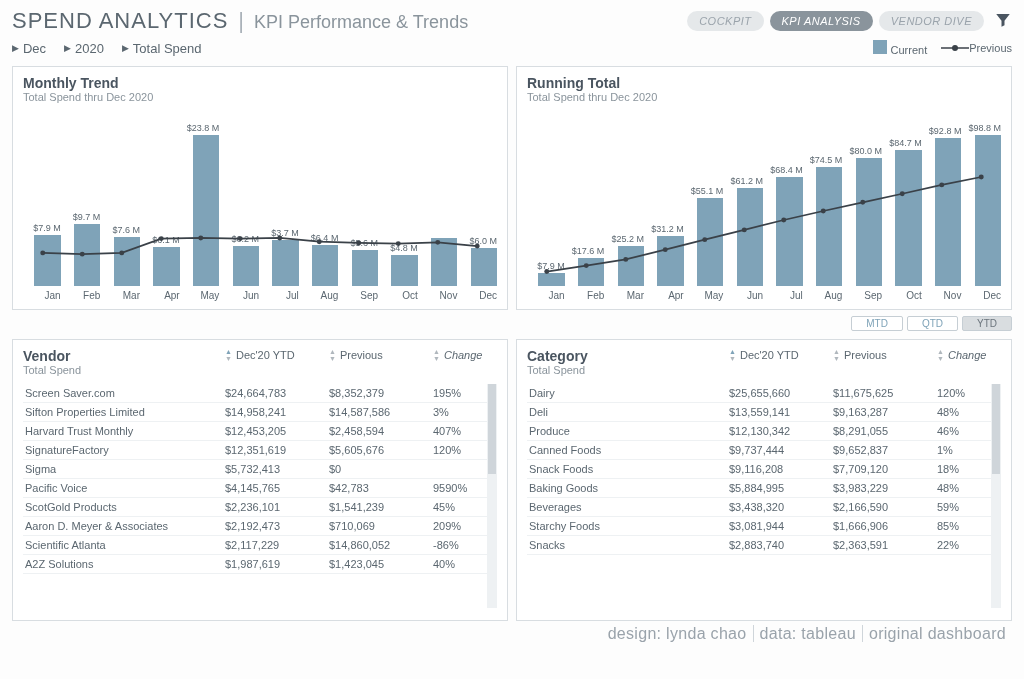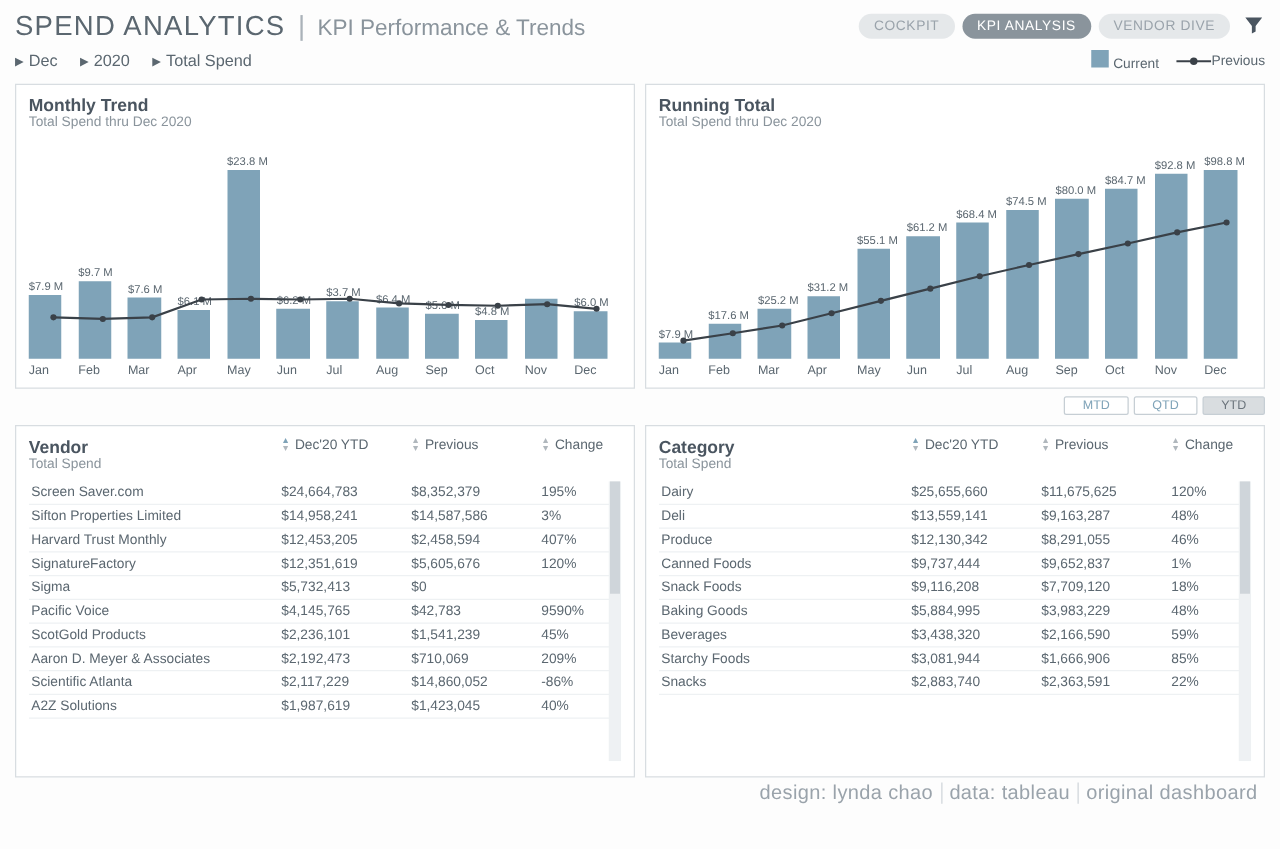--- a/index.html
+++ b/index.html
@@ -12,21 +12,21 @@
     overflow: hidden;
     font-size: 12px;
     padding: 8px 12px;
   }
   
   .header-row { display: flex; align-items: center; justify-content: space-between; }
   .title-block { display: flex; align-items: baseline; gap: 10px; }
   .main-title { font-size: 22px; font-weight: 400; color: #5b6770; letter-spacing: 1px; }
   .divider { color: #aab2b9; font-size: 22px; }
   .subtitle { font-size: 18px; color: #8a949c; font-weight: 300; }
-  .tabs { display: flex; gap: 6px; align-items: center; }
+  .tabs { display: flex; gap: 6px; align-items: center; font-style: italic; }
   .tab {
     padding: 4px 12px;
     border-radius: 12px;
     font-size: 11px;
     letter-spacing: 0.5px;
     background: #e5e8ea;
     color: #9aa3ab;
     cursor: pointer;
   }
   .tab.active { background: #8a949c; color: #fff; }
@@ -45,40 +45,40 @@
   .panel {
     flex: 1;
     border: 1px solid #d8dde1;
     background: #fff;
     padding: 8px 10px;
     position: relative;
   }
   .panel-title { font-size: 14px; font-weight: 600; color: #4a5560; }
   .panel-sub { font-size: 11px; color: #8a949c; margin-bottom: 4px; }
   .chart-area { position: relative; height: 194px; display: flex; align-items: flex-end; gap: 2px; padding-top: 16px; }
-  .bar-col { flex: 1; display: flex; flex-direction: column; align-items: flex-start; justify-content: flex-end; position: relative; height:100%; }
+  .bar-col { flex: 1; display: flex; flex-direction: column; align-items: flex-end; justify-content: flex-end; position: relative; height:100%; }
   .bar-label { font-size: 9px; color: #5b6770; margin-bottom: 2px; white-space: nowrap; }
   .bar { width: 70%; background: #7fa3b8; }
   .x-tick { font-size: 10px; color: #5b6770; margin-top: 4px; }
   .line-overlay { position: absolute; inset: 0; pointer-events: none; }
 
   
   .period-row { display:flex; justify-content:flex-end; gap:4px; margin-top:6px; margin-bottom:-2px;text-align:right; }
   .period-btn { border:1px solid #c6ced4; padding:1px 14px; font-size:10px; color:#7fa3b8; background:#fff; cursor:pointer; border-radius:2px; }
   .period-btn.active { background:#d9dde0; color:#6b747c; }
 
   
   .table-panel { height: 282px; }
   .table-head { display:flex; justify-content:space-between; align-items:flex-start; }
   .table-title-block {}
   .table-title { font-size: 14px; font-weight:600; color:#4a5560; }
   .table-sub { font-size: 11px; color:#8a949c; }
   .col-heads { display:flex; gap:0; flex:1; justify-content:flex-end; }
   .col-head { width: 104px; font-size:11px; color:#5b6770; display:flex; flex-direction:column; align-items:flex-start; padding-left:6px; }
-  .col-head.small { width:70px; }
+  .col-head.small { width:70px;font-style:italic; }
   .sort-arrows { display:flex; flex-direction:column; font-size:7px; line-height:7px; color:#b0b7bd; }
   .sort-arrows .up { color:#7fa3b8; }
   .col-head-row { display:flex; gap:4px; align-items:center; }
   .table-body { margin-top:8px; overflow-y:hidden; height: 224px; position:relative; }
   .table-scroll { position:absolute; right:0; top:0; bottom:0; width:10px; background:#eef1f3; }
   .table-scroll-thumb { position:absolute; left:1px; right:1px; top:0; height:40%; background:#cfd5da; }
   .trow { display:flex; border-bottom:1px solid #eef1f3; padding:3px 0; font-size:11px; color:#5b6770; align-items:center; }
   .tcell-name { flex:1; padding-left:2px; }
   .tcell { width:104px; padding-left:6px; }
   .tcell.small { width:70px; }

